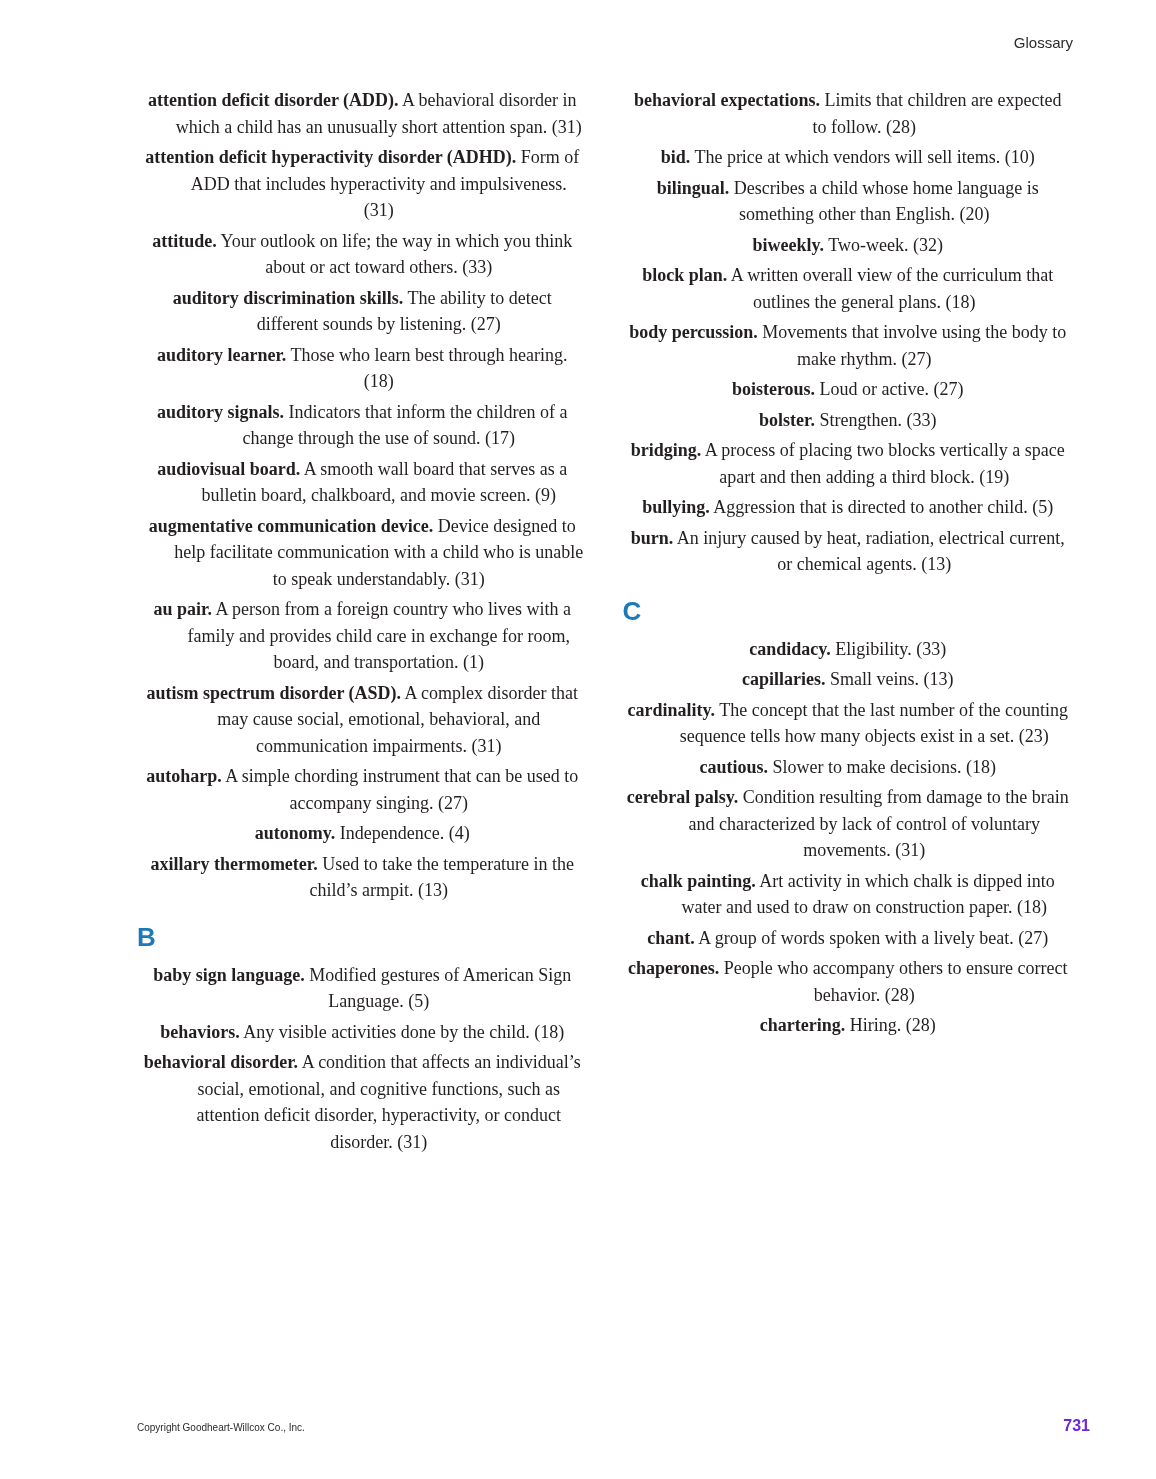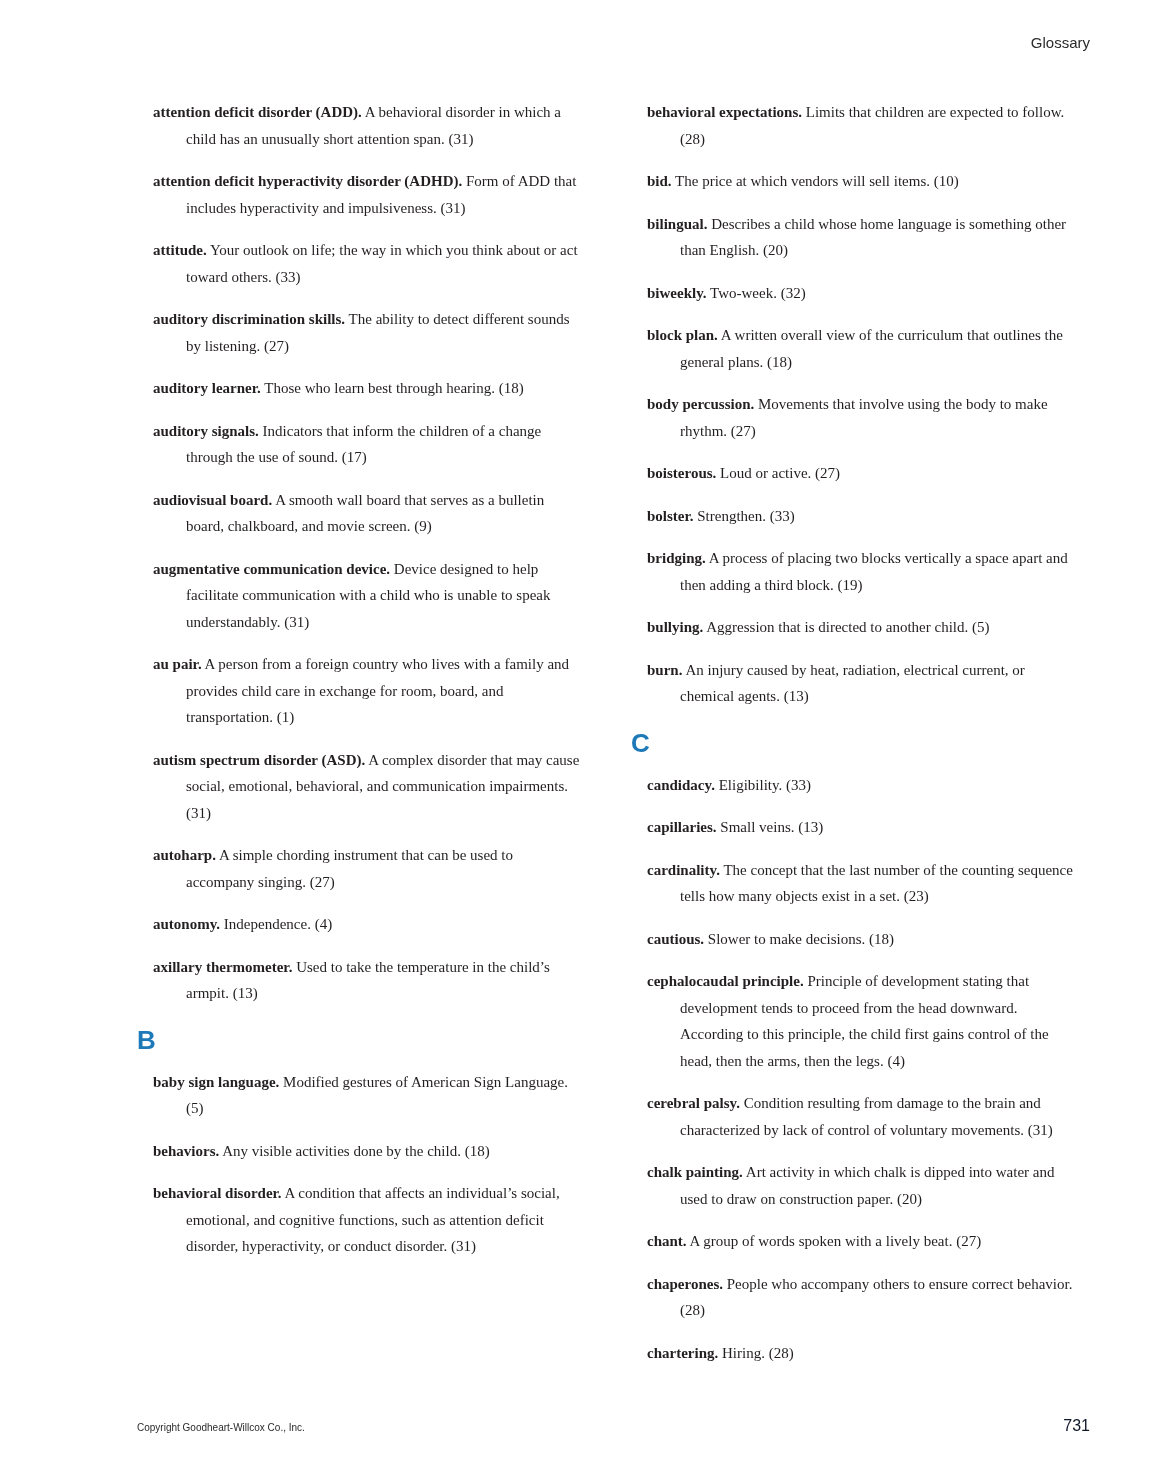--- a/index.html
+++ b/index.html
@@ -10,46 +10,46 @@
   body{
     width:1156px;height:1479px;
     font-family:"Liberation Serif", serif;
     color:var(--text);
     position:relative;
     overflow:hidden;
   }
   .page{
     box-sizing:border-box;
     width:1156px;height:1479px;
-    padding:34px 66px 0 137px;
+    padding:34px 83px 0 137px;
     position:relative;
   }
   .running-head{
     text-align:right;
     font-family:"Liberation Sans", sans-serif;
     font-size:15px;
     color:#2b2b2b;
     margin-bottom:32px;
   }
   .columns{
     display:flex;
     gap:35px;
     align-items:flex-start;
   }
   .col{
     flex:1 1 0;
     min-width:0;
   }
   p.entry{
-    margin:16px;
-    font-size:15px;
+    margin:4px;
+    font-size:18px;
     line-height:26.5px;
     padding-left:33px;
     text-indent:-33px;
-    text-align:left;
+    text-align:center;
   }
   p.entry .term{font-weight:bold;}
   .section-letter{
     font-family:"Liberation Sans", sans-serif;
     font-weight:bold;
     font-size:26px;
     line-height:26px;
     color:var(--accent);
     margin:20px 0 12px 0;
   }
@@ -57,21 +57,21 @@
     position:absolute;
     left:137px;
     right:66px;
     bottom:44px;
     display:flex;
     justify-content:space-between;
     align-items:baseline;
     font-family:"Liberation Sans", sans-serif;
   }
   .footer .copyright{font-size:10px;color:#2b2b2b;}
-  .footer .pagenum{font-size:16px;font-weight:normal;color:#0f172a;margin-top:44px;}
+  .footer .pagenum{font-size:16px;font-weight:bold;color:#6d28d9;margin-top:44px;}
 </style>
 </head>
 <body>
 
 <div class="page">
 
   <div class="running-head">
     <span>Glossary</span>
   </div>
 
@@ -105,23 +105,22 @@
         <p class="entry"><span class="term">boisterous.</span> <span class="def">Loud or active. (27)</span></p>
         <p class="entry"><span class="term">bolster.</span> <span class="def">Strengthen. (33)</span></p>
         <p class="entry"><span class="term">bridging.</span> <span class="def">A process of placing two blocks vertically a space apart and then adding a third block. (19)</span></p>
         <p class="entry"><span class="term">bullying.</span> <span class="def">Aggression that is directed to another child. (5)</span></p>
         <p class="entry"><span class="term">burn.</span> <span class="def">An injury caused by heat, radiation, electrical current, or chemical agents. (13)</span></p>
         <div class="section-letter">C</div>
         <p class="entry"><span class="term">candidacy.</span> <span class="def">Eligibility. (33)</span></p>
         <p class="entry"><span class="term">capillaries.</span> <span class="def">Small veins. (13)</span></p>
         <p class="entry"><span class="term">cardinality.</span> <span class="def">The concept that the last number of the counting sequence tells how many objects exist in a set. (23)</span></p>
         <p class="entry"><span class="term">cautious.</span> <span class="def">Slower to make decisions. (18)</span></p>
-        <p class="entry"><span class="term">cephalocaudal principle.</span> <span class="def">Principle of development stating that development tends to proceed from the head downward. According to this principle, the child first gains control of the head, then the arms, then the legs. (4)</span></p>
         <p class="entry"><span class="term">cerebral palsy.</span> <span class="def">Condition resulting from damage to the brain and characterized by lack of control of voluntary movements. (31)</span></p>
-        <p class="entry"><span class="term">chalk painting.</span> <span class="def">Art activity in which chalk is dipped into water and used to draw on construction paper. (20)</span></p>
+        <p class="entry"><span class="term">chalk painting.</span> <span class="def">Art activity in which chalk is dipped into water and used to draw on construction paper. (18)</span></p>
         <p class="entry"><span class="term">chant.</span> <span class="def">A group of words spoken with a lively beat. (27)</span></p>
         <p class="entry"><span class="term">chaperones.</span> <span class="def">People who accompany others to ensure correct behavior. (28)</span></p>
         <p class="entry"><span class="term">chartering.</span> <span class="def">Hiring. (28)</span></p>
       </div>
   </div>
 
   <div class="footer">
     <span class="copyright">Copyright Goodheart-Willcox Co., Inc.</span>
     <span class="pagenum">731</span>
   </div>

